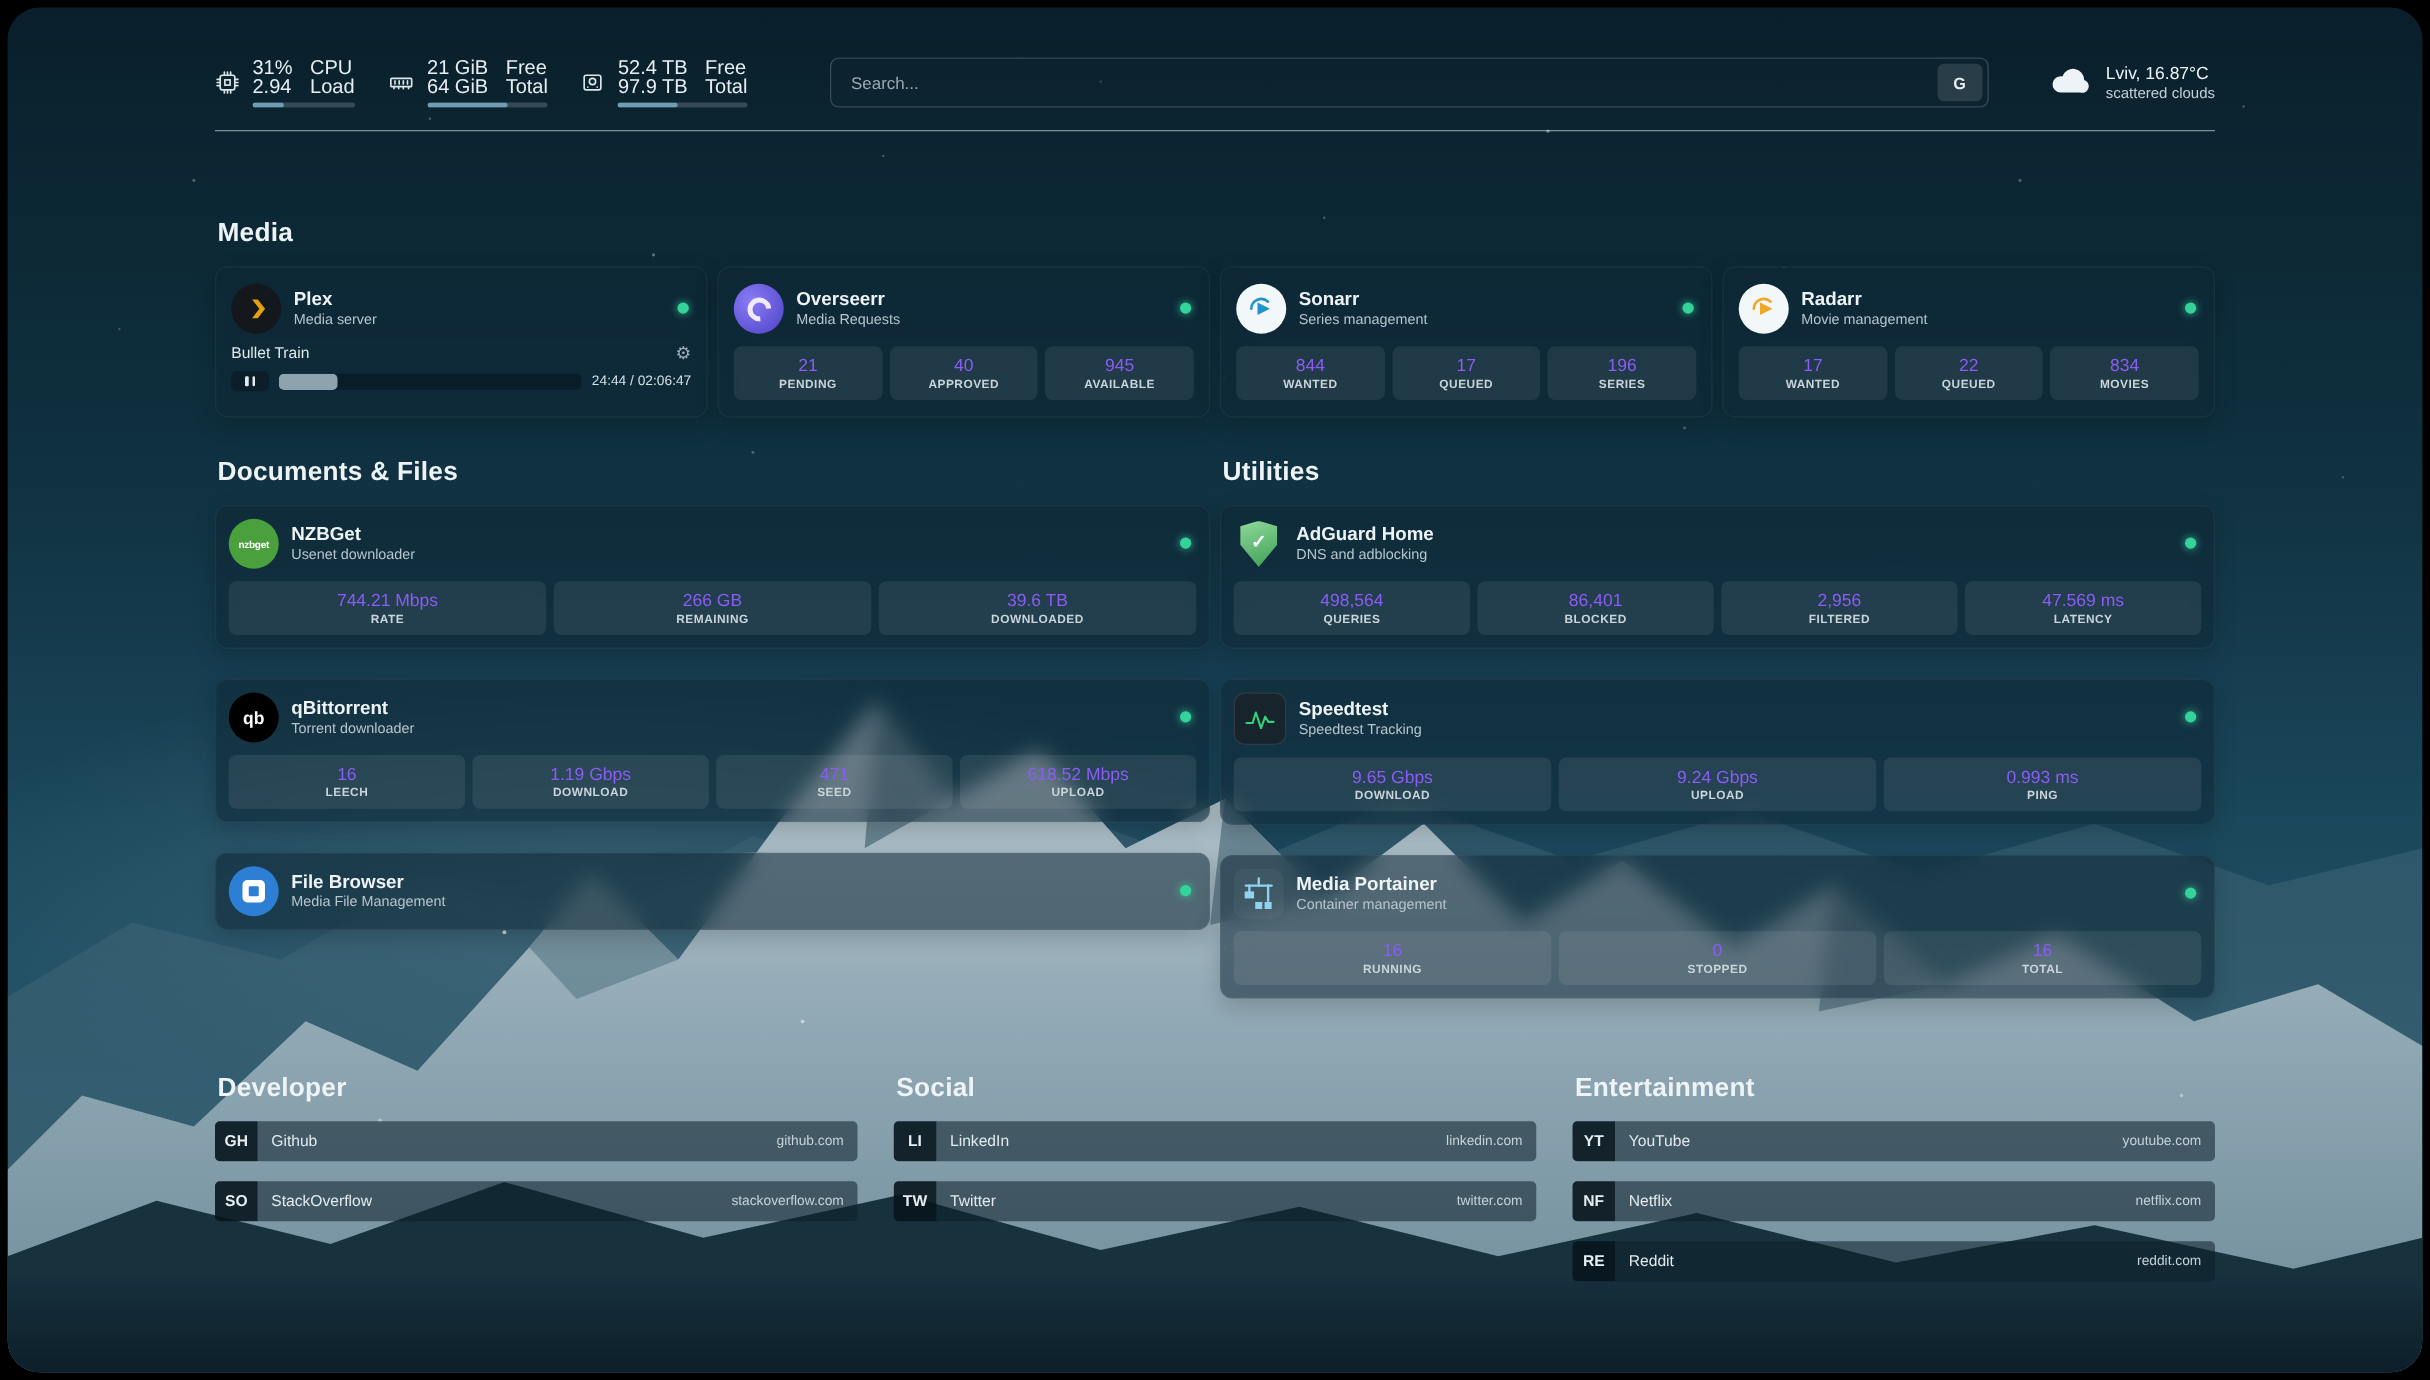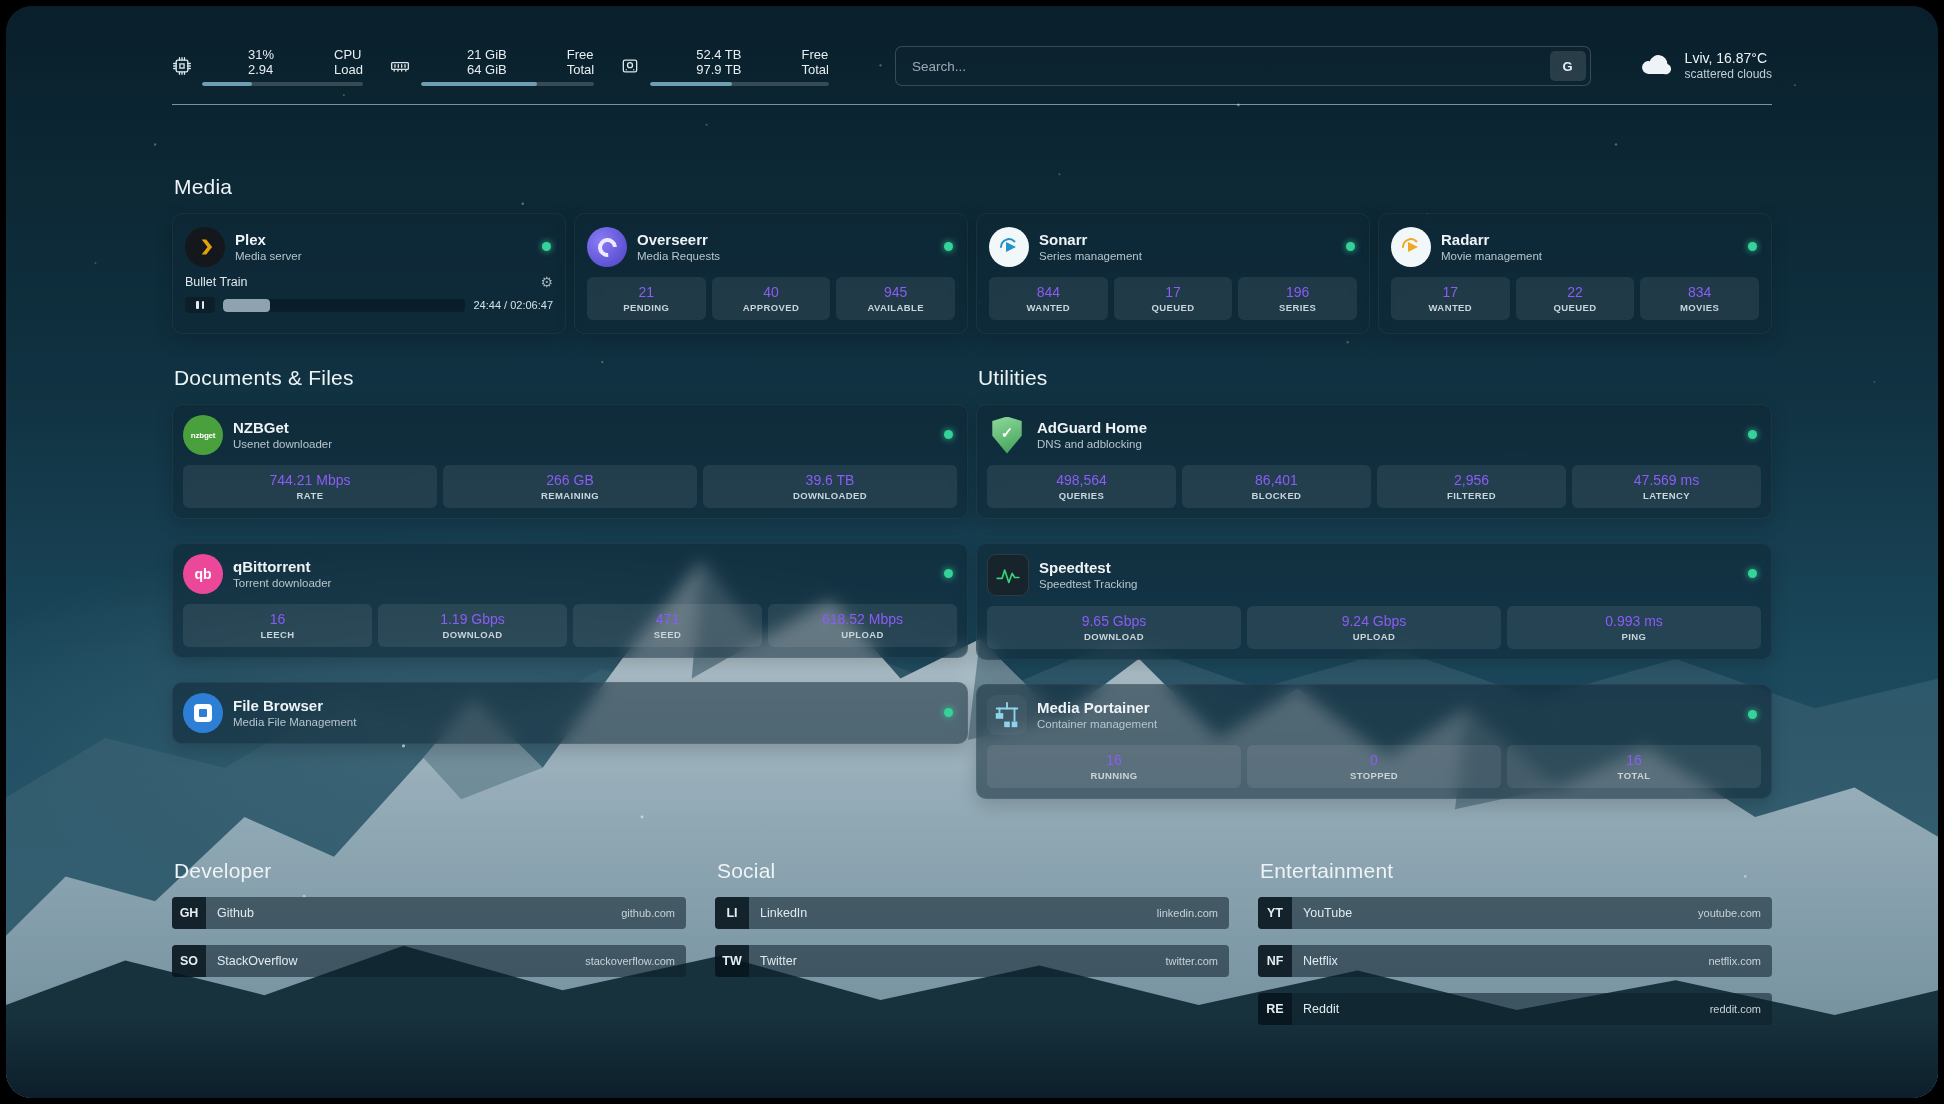--- a/index.html
+++ b/index.html
@@ -8,37 +8,37 @@
     box-shadow:inset 0 0 120px rgba(0,0,0,.35);}
   .bg{position:absolute;inset:0;width:100%;height:100%;}
   .content{position:relative;height:100%;padding:0 166px;box-sizing:border-box;z-index:2;}
 
   
   .topbar{margin-top:40px;display:flex;align-items:center;gap:26px;}
   .res{display:grid;grid-template-columns:auto auto;column-gap:10px;align-items:center;}
   .res-icon{grid-row:1 / span 2;display:flex;align-items:center;}
   .res-text{display:flex;gap:14px;}
   .res-col{display:flex;flex-direction:column;}
-  .res-col span{font-size:13px;line-height:15px;color:#e7eef2;white-space:nowrap;margin-left:46px;}
+  .res-col span{font-size:16px;line-height:15px;color:#e7eef2;white-space:nowrap;}
   .res-bar{grid-column:2;height:4px;min-width:78px;border-radius:2px;background:rgba(255,255,255,.18);margin-top:5px;overflow:hidden;}
   .res-fill{height:100%;border-radius:2px;background:#6f9db4;}
   .search{flex:1;margin:0 20px 0 40px;display:flex;align-items:center;height:38px;
     background:rgba(14,36,48,.6);border:1px solid rgba(255,255,255,.18);border-radius:7px;padding:0 4px 0 14px;}
   .search input{flex:1;background:transparent;border:none;outline:none;color:#e7eef2;font-size:13.5px;font-family:inherit;}
   .search input::placeholder{color:rgba(210,224,231,.7);}
   .search-btn{width:36px;height:30px;border:none;border-radius:5px;background:rgba(255,255,255,.12);
     color:#e7eef2;font-size:13px;font-weight:600;display:flex;align-items:center;justify-content:center;cursor:pointer;}
   .weather{display:flex;align-items:center;gap:12px;}
   .weather-text{display:flex;flex-direction:column;}
   .weather-loc{font-size:14px;color:#eef3f7;line-height:17px;}
   .weather-cond{font-size:12px;color:#c2cfd6;line-height:15px;}
   .divider{margin-top:18px;border-top:1.5px solid rgba(222,234,240,.55);}
 
   
-  .section-title{font-size:21px;font-weight:400;color:#eef3f6;margin:0 0 14px 2px;letter-spacing:.2px;}
+  .section-title{font-size:21px;font-weight:700;color:#eef3f6;margin:0 0 14px 2px;letter-spacing:.2px;}
   .media-section{margin-top:70px;}
   .grid-media{display:grid;grid-template-columns:repeat(4,1fr);gap:8px;}
   .cols2{display:grid;grid-template-columns:1fr 1fr;gap:8px;margin-top:32px;align-items:start;}
   .vstack{display:flex;flex-direction:column;gap:24px;}
 
   
   .card{position:relative;background:rgba(14,38,52,.55);border:1px solid rgba(255,255,255,.05);
     border-radius:10px;padding:10px;backdrop-filter:blur(8px);box-shadow:0 6px 18px rgba(0,0,0,.18);box-sizing:border-box;cursor:pointer;}
   .media-card{padding:13px 12px;}
   .svc-header{display:flex;align-items:center;gap:10px;padding-right:20px;}
@@ -69,21 +69,21 @@
   .np-time{font-size:11px;color:#d6e0e5;white-space:nowrap;}
 
   
   .ic-plex{background:#14181c;}
   .ic-overseerr{background:radial-gradient(circle at 35% 35%,#8b7cf7,#4a41c4);}
   .ic-overseerr .swirl{width:19px;height:19px;border:4px solid #efeaff;border-right-color:transparent;
     border-radius:50%;transform:rotate(40deg);box-sizing:border-box;}
   .ic-sonarr,.ic-radarr{background:#f2f7fa;}
   .ic-nzbget{background:#4aa03c;}
   .ic-nzbget span{font-size:8px;font-weight:700;color:#fff;letter-spacing:-.2px;}
-  .ic-qb{background:#ec4899;}
+  .ic-qb{background:#000000;}
   .ic-qb span{font-size:14px;font-weight:700;color:#fff;}
   .ic-fb{background:#2d7fd6;}
   .ic-fb .sheet{width:18px;height:18px;background:#fff;border-radius:4px;display:flex;align-items:center;justify-content:center;}
   .ic-fb .sheet i{display:block;width:8px;height:8px;background:#2d7fd6;border-radius:1px;}
   .ic-shield{border-radius:0;}
   .shield{width:32px;height:37px;background:linear-gradient(160deg,#8fd99a,#3d9e55);
     clip-path:polygon(50% 0%,96% 12%,96% 52%,50% 100%,4% 52%,4% 12%);
     display:flex;align-items:center;justify-content:center;}
   .shield span{color:#fff;font-size:15px;font-weight:700;margin-top:-5px;}
   .ic-speedtest{border-radius:9px;background:#17242c;border:1px solid rgba(255,255,255,.1);}

